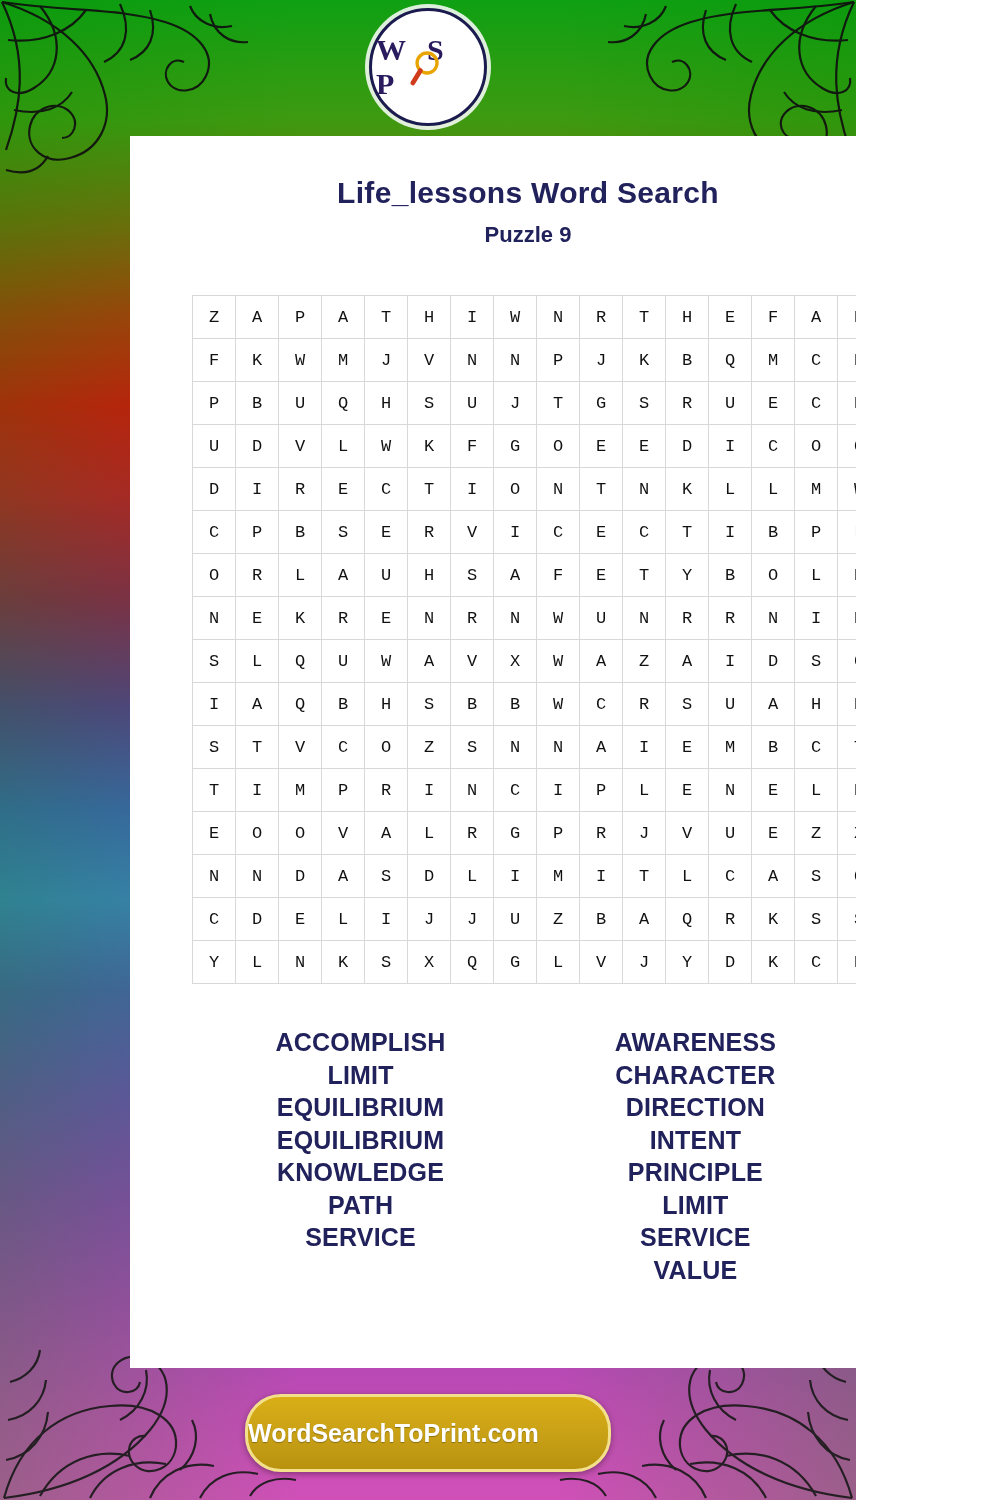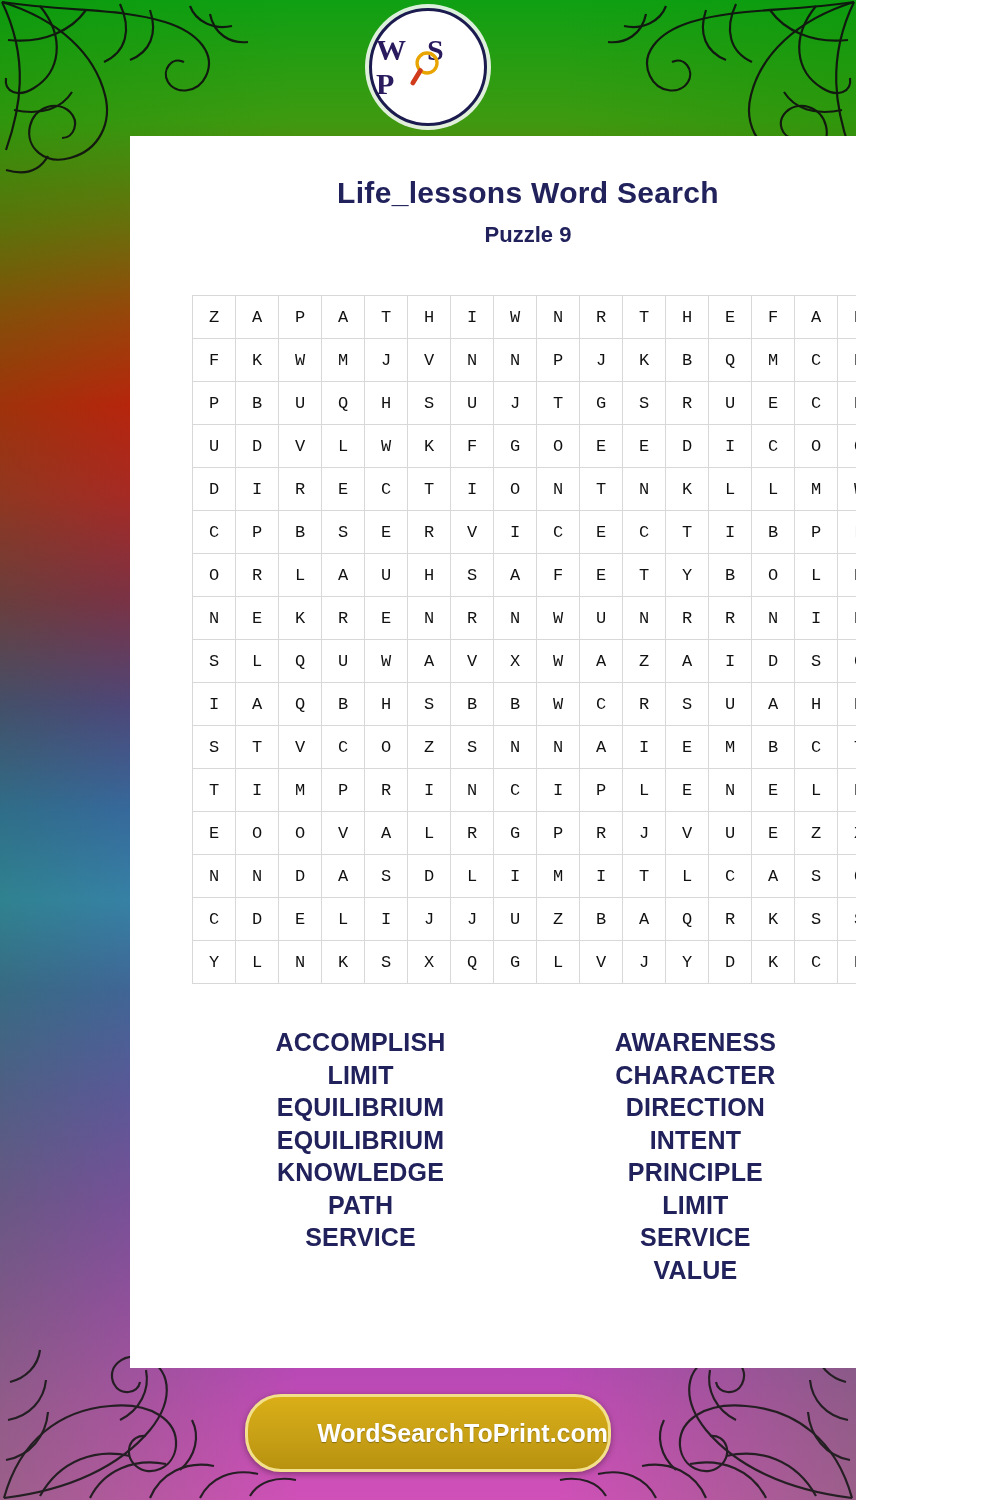--- a/index.html
+++ b/index.html
@@ -162,21 +162,21 @@
     left: 50%;
     bottom: 28px;
     transform: translateX(-50%);
     width: 360px;
     height: 72px;
     border-radius: 36px;
     background: linear-gradient(180deg, #d9ae17 0%, #c8a016 55%, #b8920f 100%);
     border: 3px solid #f3e08a;
     display: flex;
     align-items: center;
-    justify-content: flex-end;
+    justify-content: flex-start;
     z-index: 6;
     box-shadow: 0 2px 6px rgba(0,0,0,0.35);
   }
   .footer-pill .txt {
     color: #ffffff;
     font-size: 25px;
     font-weight: bold;
     text-shadow: 0 1px 1px rgba(0,0,0,0.3);
   }
 </style>

